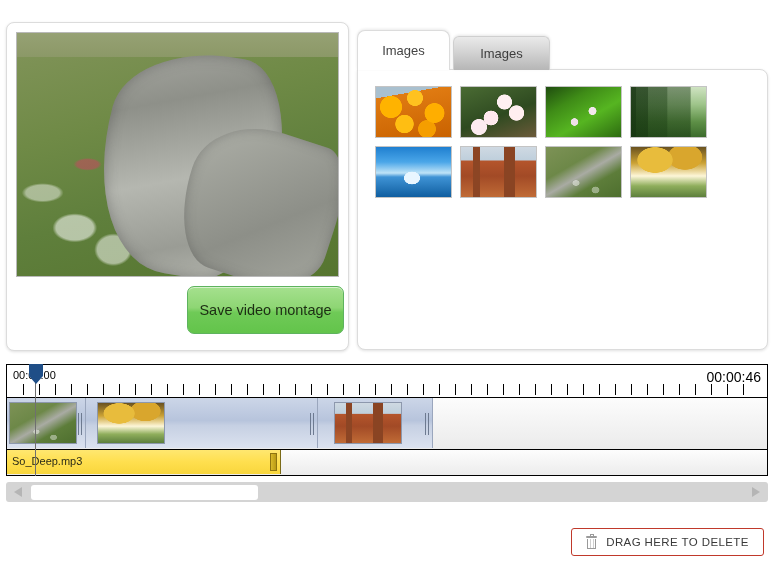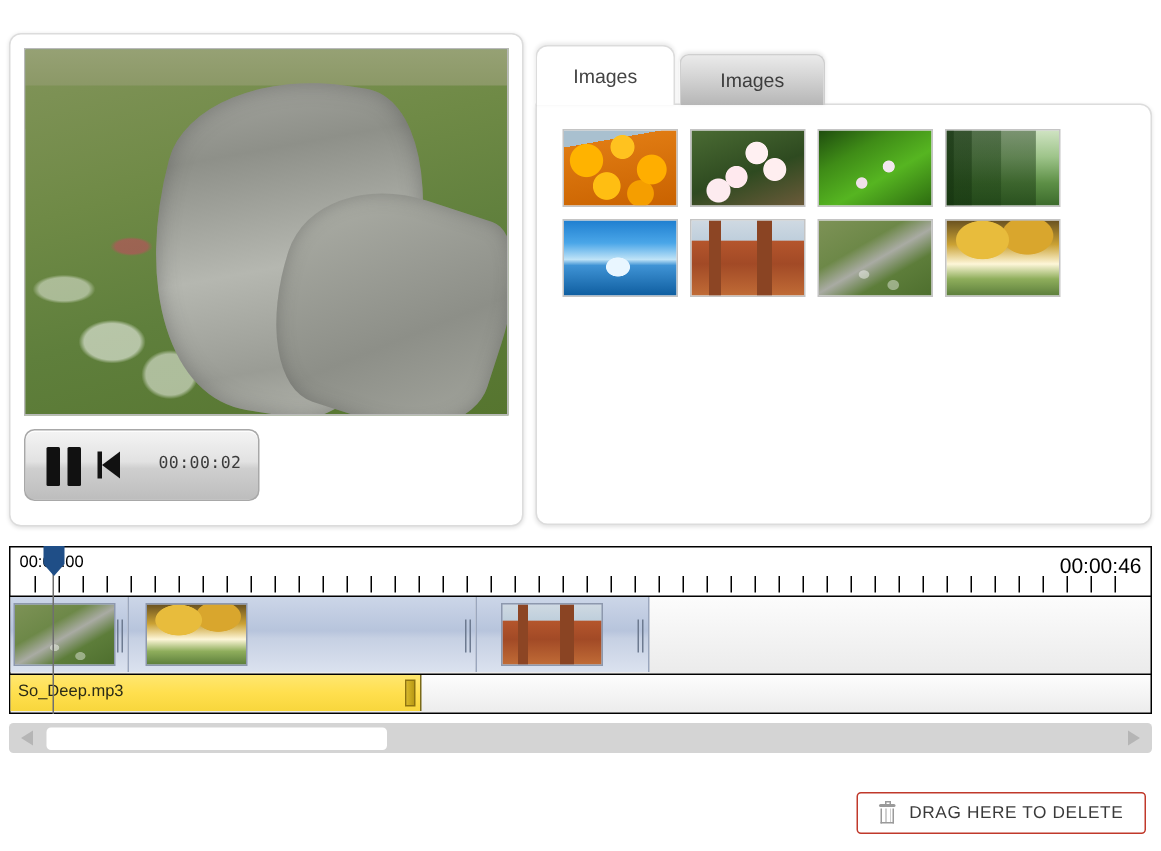--- a/index.html
+++ b/index.html
@@ -322,32 +322,22 @@
 
     <div id="preview-image">
       <div class="hilltop"></div>
       <div class="meadow"></div>
       <div class="stream"></div>
       <div class="stream2"></div>
     </div>
 
     <div id="transport-row">
 
-      <div id="player-controls">
-        <div id="pause-button">
-          <span class="bar b1"></span>
-          <span class="bar b2"></span>
-        </div>
-        <div id="rewind-button">
-          <span class="edge"></span>
-          <span class="tri"></span>
-        </div>
-        <div id="time-display">00:00:02</div>
-      </div>
-
+
+      <div id="save-button">Save video montage</div>
     </div>
   </div>
 
   <div id="library">
     <div id="tab-strip">
       <div id="tab-images" class="tab">Images</div>
       <div id="tab-sounds" class="tab">Images</div>
     </div>
     <div id="library-body">
       <div id="thumb-grid">

